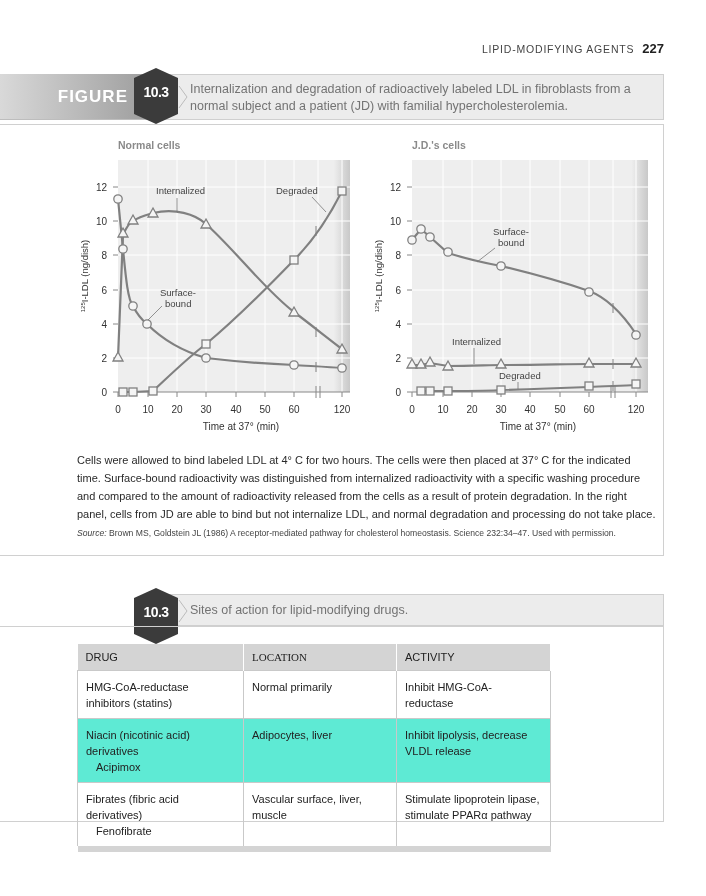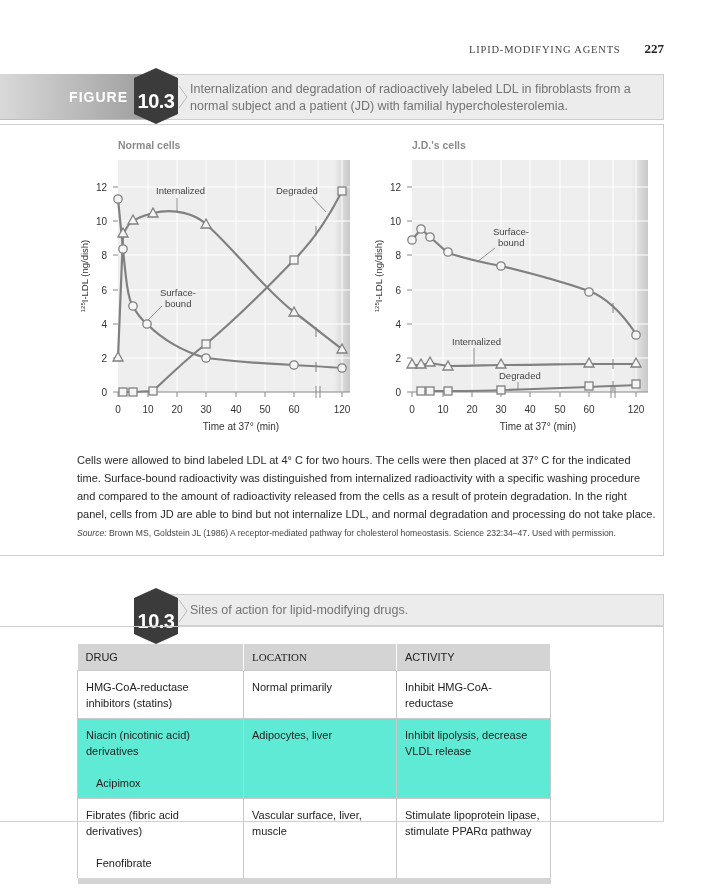--- a/index.html
+++ b/index.html
@@ -1,44 +1,44 @@
 <!DOCTYPE html>
 <html><head>
 <meta charset="utf-8">
 <style>
   * { box-sizing: border-box; margin: 0; padding: 0; }
   body { width: 706px; height: 896px; background: #ffffff; font-family: "Liberation Sans", sans-serif; color: #222; position: relative; overflow: hidden; }
-  .running-head { position: absolute; top: 41px; right: 42px; display: flex; align-items: baseline; gap: 24px; font-family: Liberation Serif, serif; }
+  .running-head { position: absolute; top: 41px; right: 42px; display: flex; align-items: baseline; gap: 8px; }
   .running-head .section { font-size: 10.5px; letter-spacing: 0.8px; color: #444; }
   .running-head .page { font-size: 13px; font-weight: bold; color: #222; }
 
   .banner { position: absolute; left: 0; width: 664px; height: 46px; }
   .banner .tag-bg { position: absolute; left: 0; top: 0; width: 158px; height: 46px; background: linear-gradient(to right, #d9d9d9, #9a9a9a); border-bottom: 1px solid #bdbdbd; }
-  .banner .tag-label { position: absolute; right: 30px; top: 0; line-height: 46px; font-size: 14px; font-weight: bold; letter-spacing: 1px; color: #fff; }
+  .banner .tag-label { position: absolute; right: 30px; top: 0; line-height: 46px; font-size: 17px; font-weight: bold; letter-spacing: 1px; color: #fff; }
   .banner .title-bg { position: absolute; left: 158px; top: 0; right: 0; height: 46px; background: #ececec; border: 1px solid #cfcfcf; }
   .banner .hex { position: absolute; left: 134px; top: -6px; width: 44px; height: 56px; background: #3b3b3b; clip-path: polygon(50% 0, 100% 18%, 100% 82%, 50% 100%, 0 82%, 0 18%); }
-  .banner .hex-num { position: absolute; left: 134px; top: 16px; width: 44px; text-align: center; font-size: 20px; font-weight: bold; color: #fff; letter-spacing: -0.5px; }
+  .banner .hex-num { position: absolute; left: 134px; top: 10px; width: 44px; text-align: center; font-size: 14px; font-weight: bold; color: #fff; letter-spacing: -0.5px; }
   .banner .chev { position: absolute; left: 178px; top: 12px; width: 10px; height: 22px; }
   .banner .title-text { position: absolute; left: 190px; top: 7px; right: 14px; font-size: 12.5px; line-height: 17px; color: #737373; }
   .banner.table-banner .title-text { top: 14px; }
 
   .figure-box { position: absolute; left: 0; top: 124px; width: 664px; height: 432px; border: 1px solid #d0d0d0; border-left: none; }
   .table-box { position: absolute; left: 0; top: 626px; width: 664px; height: 196px; border: 1px solid #d0d0d0; border-left: none; }
 
   svg.charts { position: absolute; left: 0; top: 0; }
   .caption { position: absolute; left: 77px; top: 451px; width: 580px; font-size: 11px; line-height: 18px; color: #2a2a2a; }
   .source { position: absolute; left: 77px; top: 528px; width: 590px; font-size: 8.6px; color: #444; }
   .source em { font-style: italic; margin-top: 26px; }
 
   table.drugs { position: absolute; left: 77px; top: 644px; width: 474px; border-collapse: collapse; font-size: 11px; color: #222; }
   table.drugs th { background: #d4d4d4; text-align: left; font-weight: normal; padding: 7px 8px; height: 26px; border-right: 1px solid #fff; font-family: "Liberation Sans Narrow", "Liberation Sans", sans-serif; }
   table.drugs td { vertical-align: top; padding: 8px 10px 7px 8px; line-height: 16px; border-right: 1px solid #c9c9c9; border-left: 1px solid #c9c9c9; border-top: 1px solid #c9c9c9; }
   table.drugs tr.shade td { background: #5eead4; }
   table.drugs tr.footer td { height: 6px; padding: 0; background: #d4d4d4; border: none; }
-  .indent { display: block; padding-left: 10px; margin-top: 16px; }
+  .indent { display: block; padding-left: 10px; }
 </style>
 </head>
 <body>
 
 <div class="running-head">
   <span class="section">LIPID-MODIFYING AGENTS</span>
   <span class="page">227</span>
 </div>
 
 <div class="banner" style="top:74px;">

